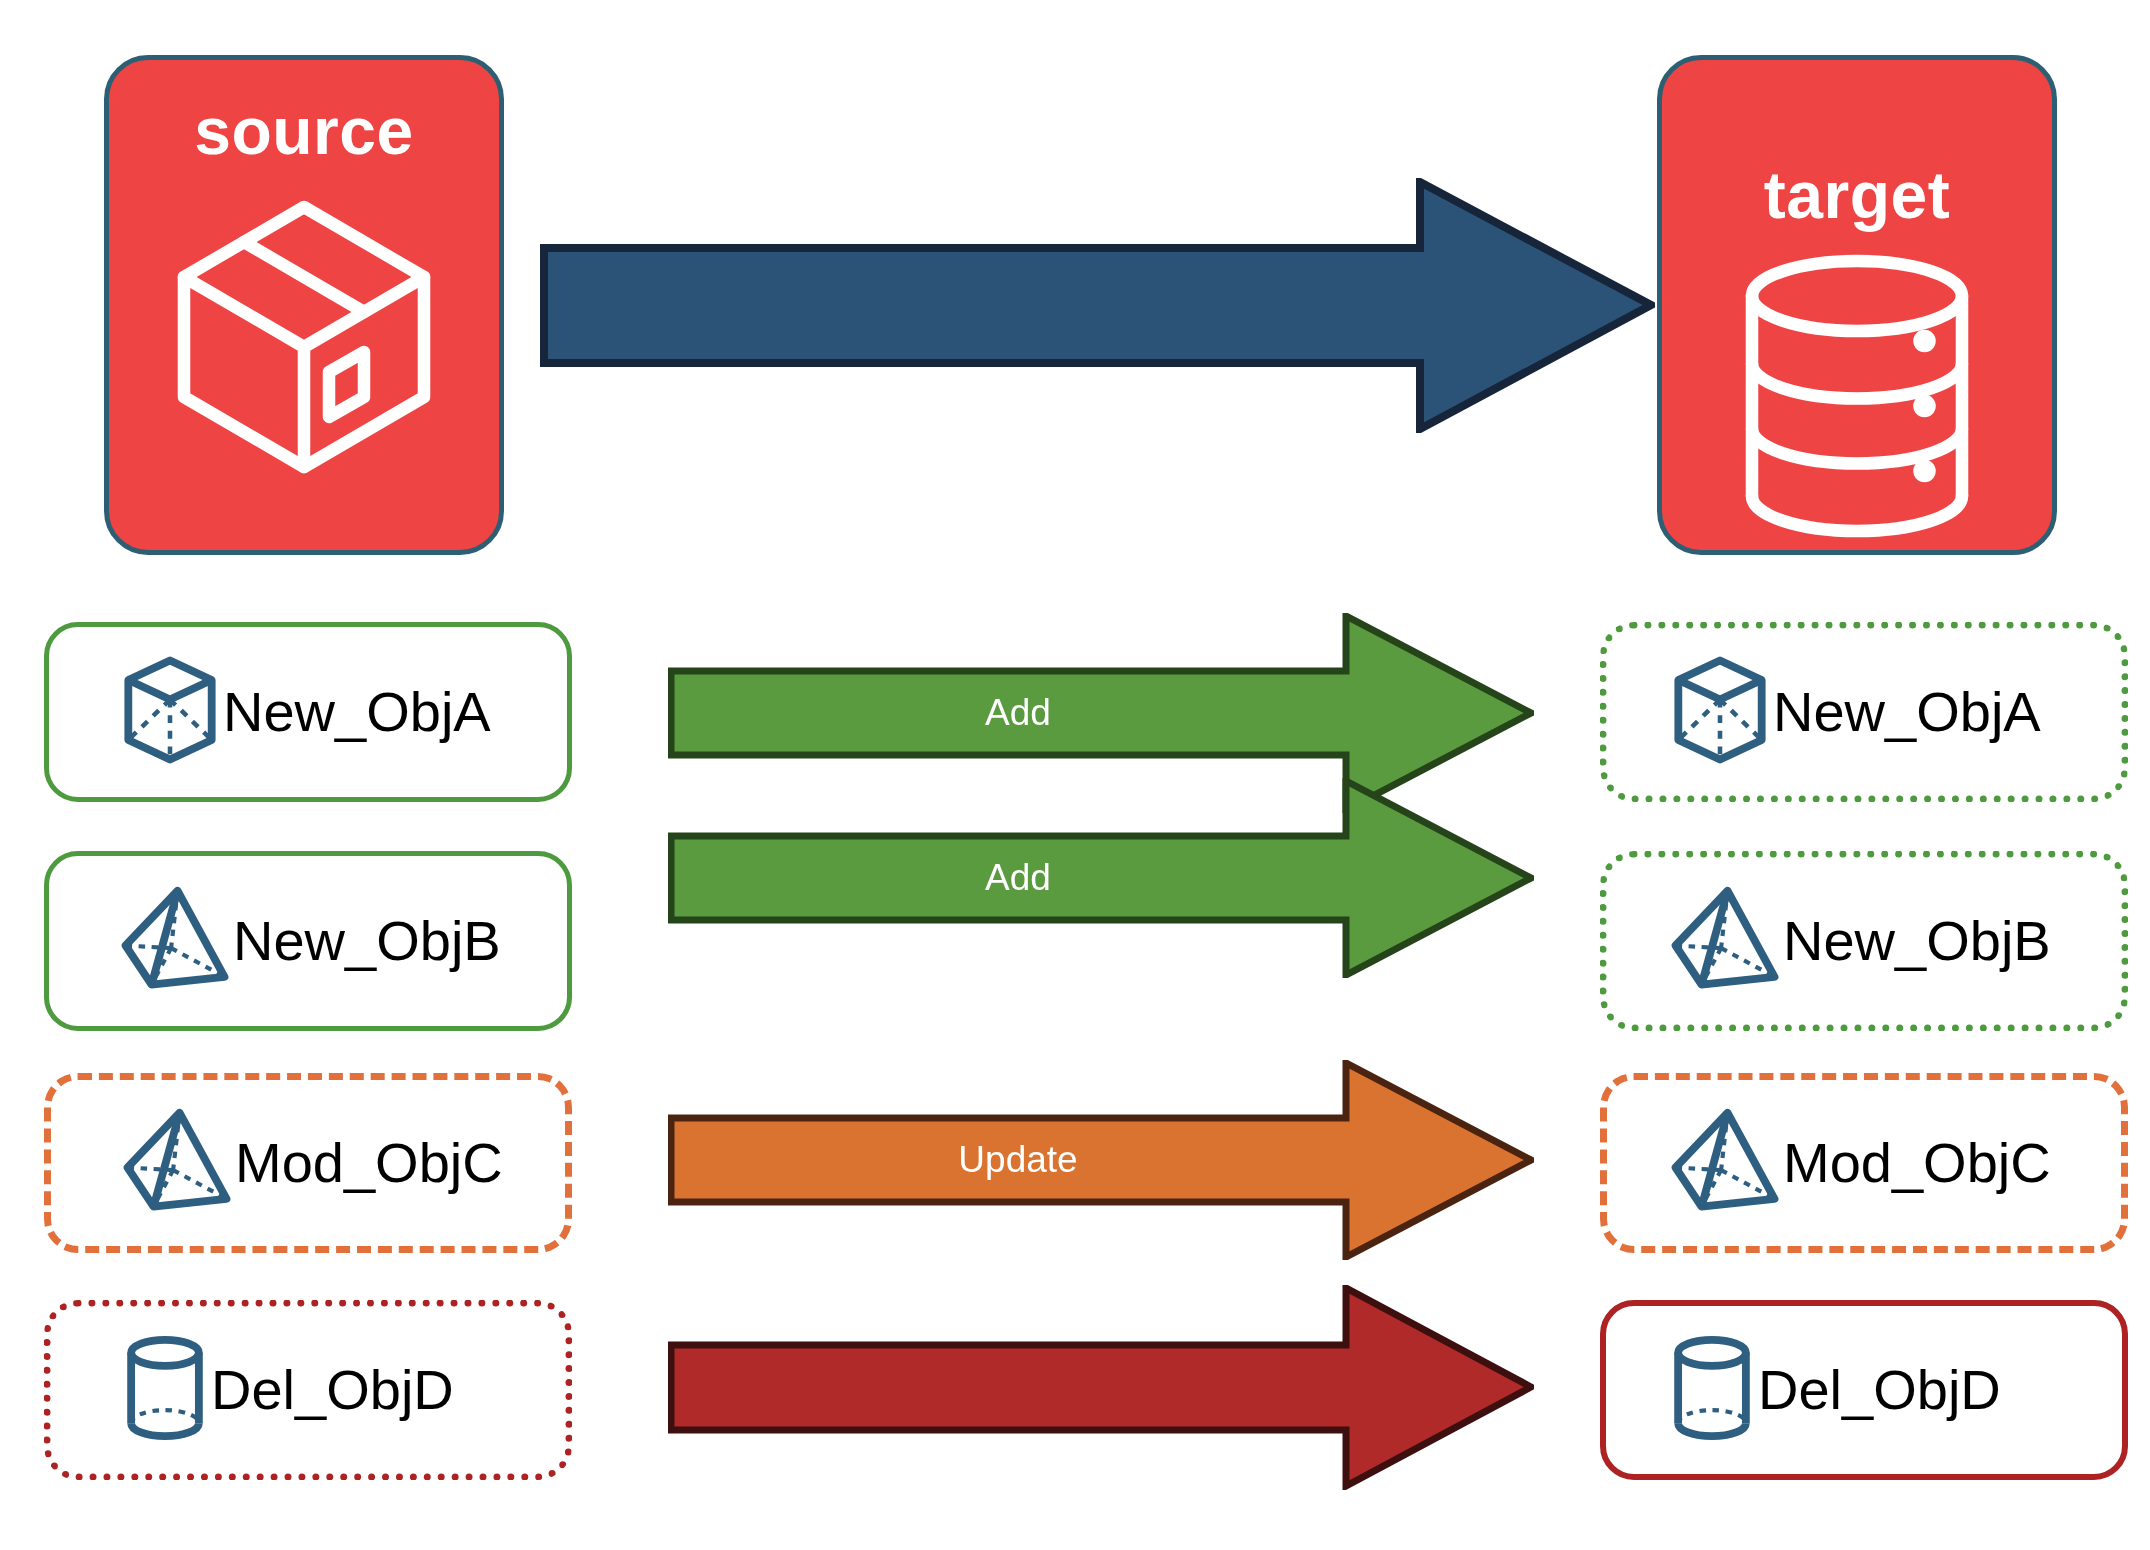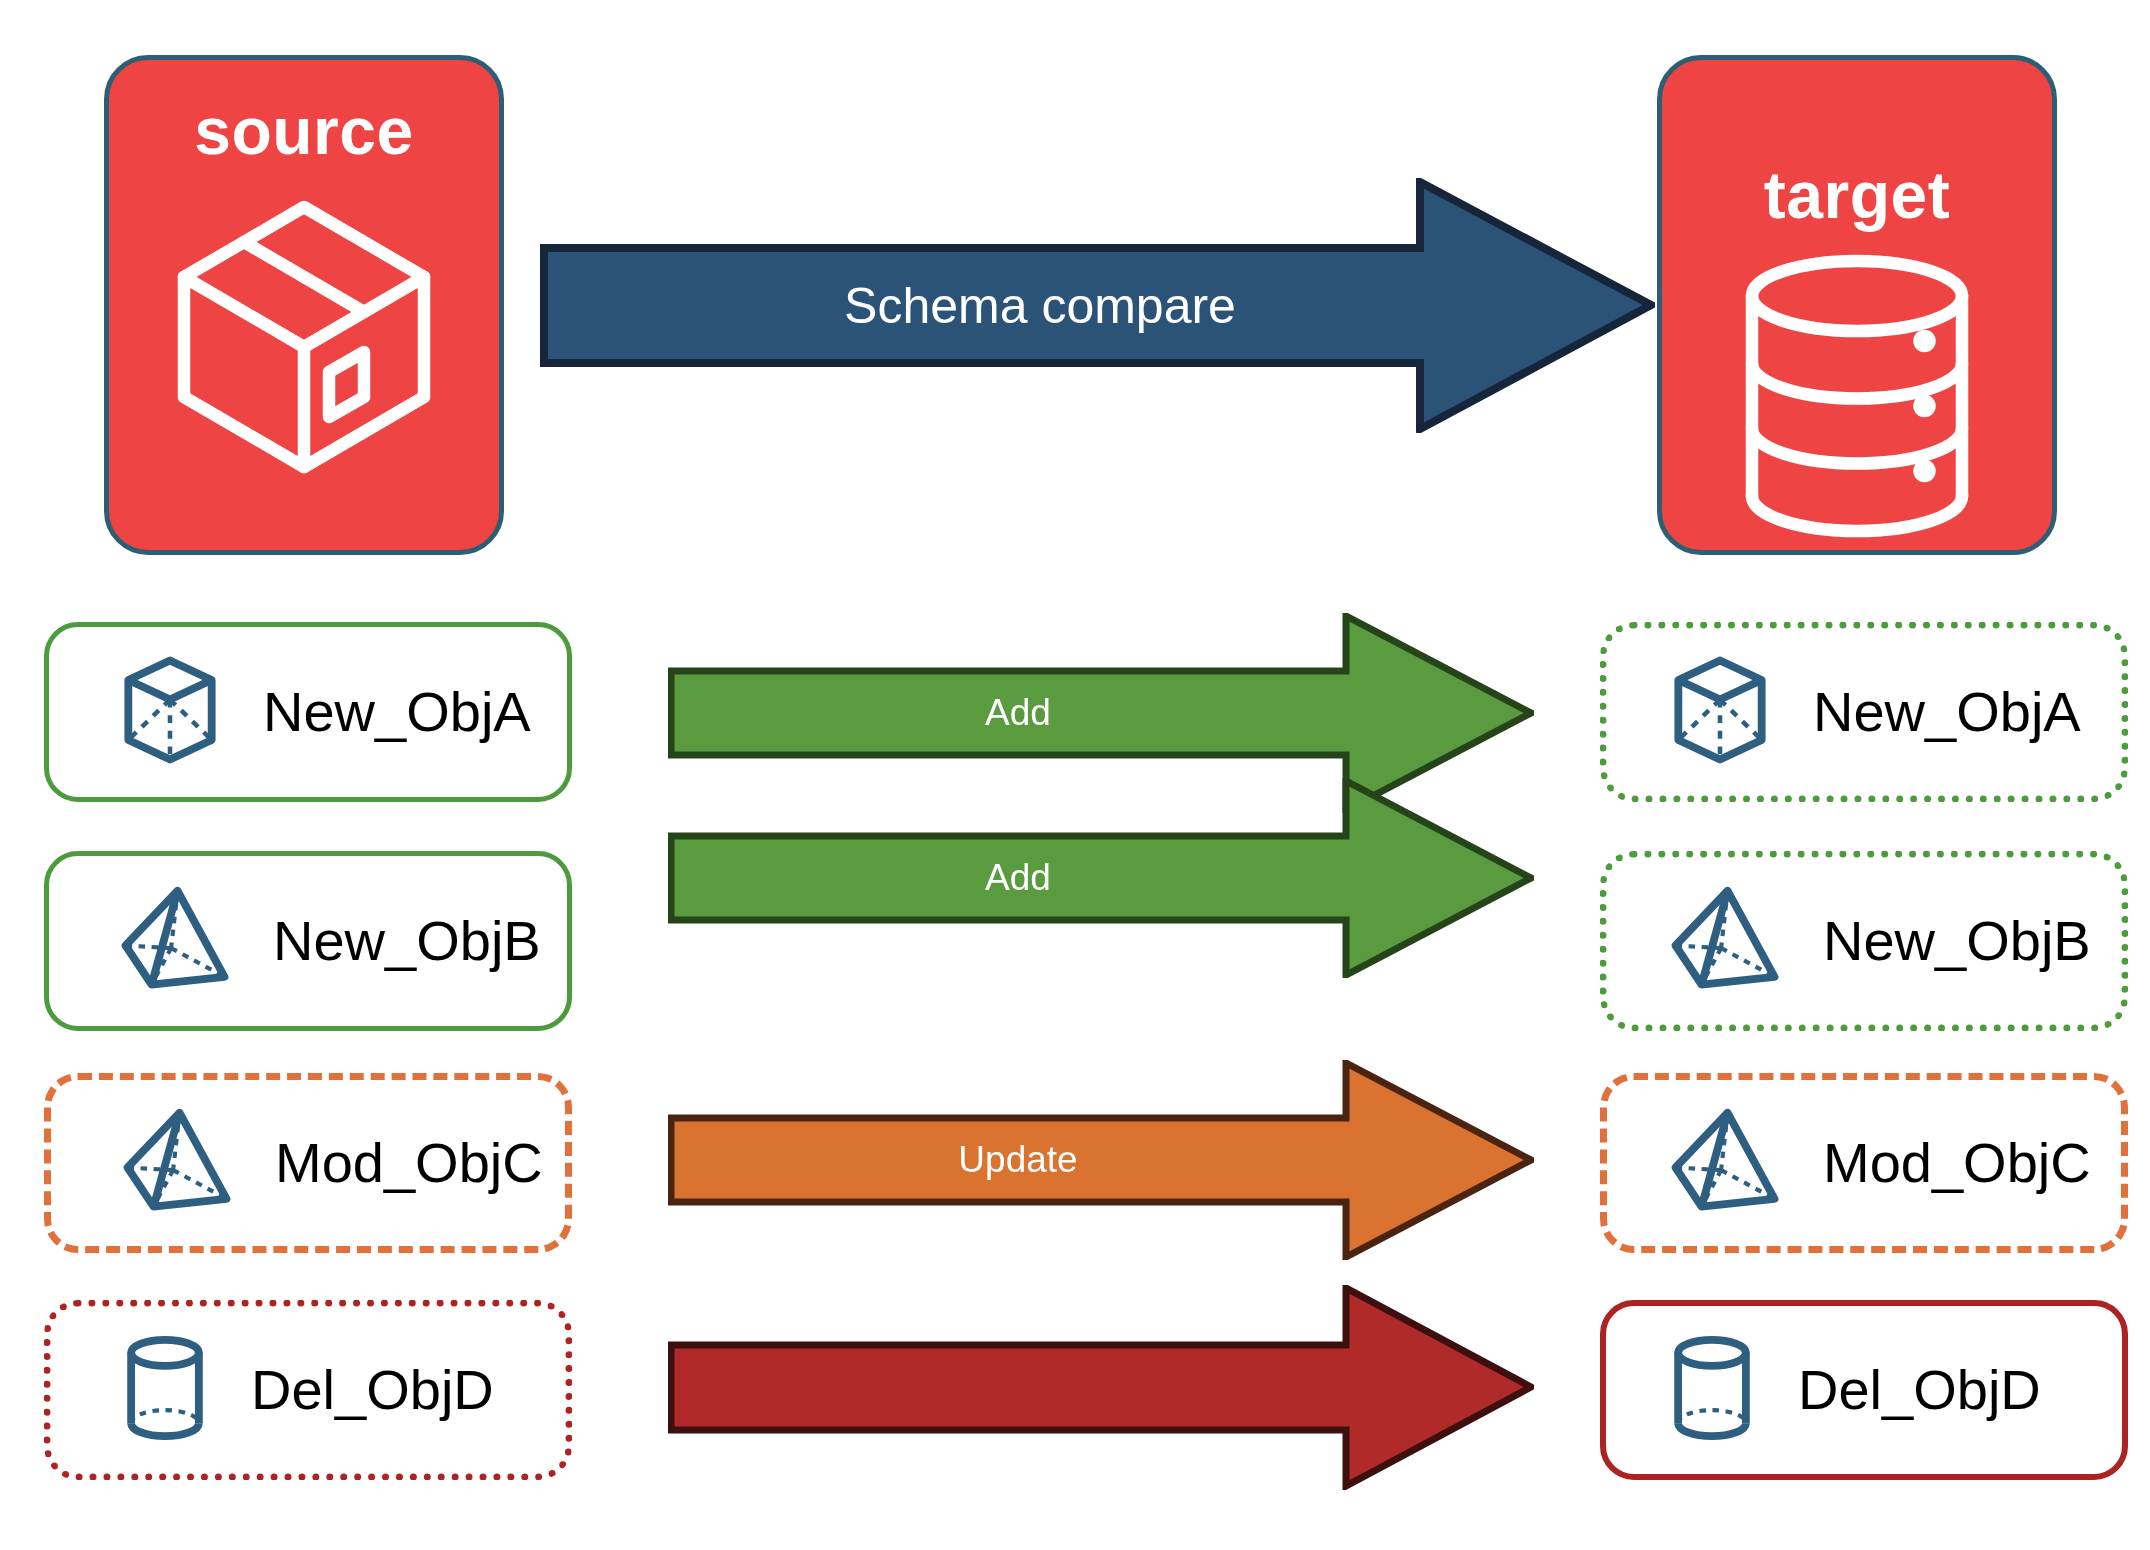--- a/index.html
+++ b/index.html
@@ -70,21 +70,20 @@
 
   
   .obj-card {
     position: absolute;
     box-sizing: border-box;
     background: #ffffff;
     border-radius: 34px;
     display: flex;
     align-items: center;
     padding-left: 68px;
-    gap: 40px;
   }
   .obj-label {
     font-size: 56px;
     color: #000000;
     white-space: nowrap;
     line-height: 1;
   }
   .obj-icon { flex: 0 0 auto; display: block; }
 
   
@@ -133,21 +132,20 @@
       <circle cx="82" cy="64" r="4.5" fill="#ffffff" stroke="none"></circle>
       <circle cx="82" cy="90" r="4.5" fill="#ffffff" stroke="none"></circle>
     </svg>
   </div>
 </div>
 
 <div id="schema-arrow">
   <svg width="1115" height="255" viewBox="0 0 1115 255" preserveAspectRatio="none">
     <polygon points="4,70 880,70 880,4 1111,127 880,251 880,185 4,185" fill="#2b5377" stroke="#16253a" stroke-width="8" stroke-linejoin="miter"></polygon>
   </svg>
-  <div class="arrow-label">Schema compare</div>
 </div>
 
 <div class="obj-card b-green-solid" style="left:44px; top:622px; width:528px; height:180px;">
   <span class="obj-icon">
     <svg width="106" height="112" viewBox="0 0 80 86" fill="none" stroke="#2e5e80" stroke-width="6" stroke-linejoin="round">
       <path d="M40 5 L72 20 L72 66 L40 81 L8 66 L8 20 Z"></path>
       <path d="M8 20 L40 35 L72 20"></path>
       <path d="M40 35 L40 81" stroke-dasharray="6 6" stroke-width="3.5"></path>
       <path d="M40 35 L8 66" stroke-dasharray="6 6" stroke-width="3.5"></path>
       <path d="M40 35 L72 66" stroke-dasharray="6 6" stroke-width="3.5"></path>

